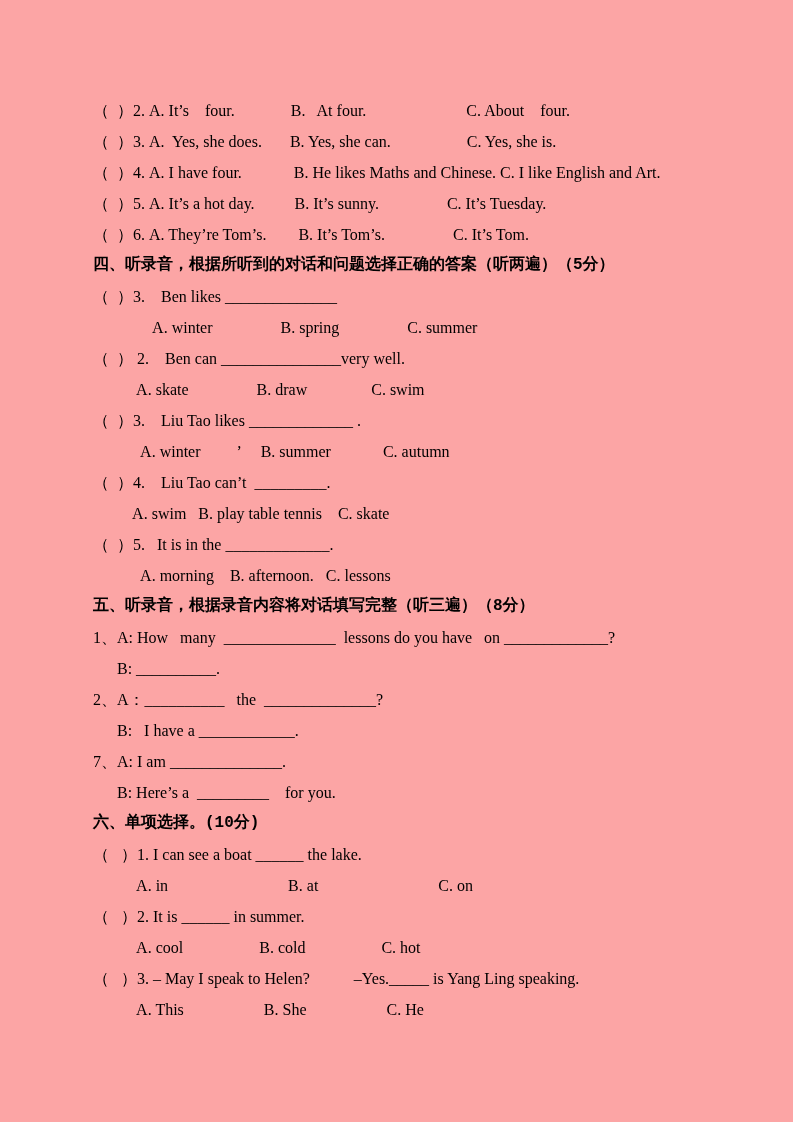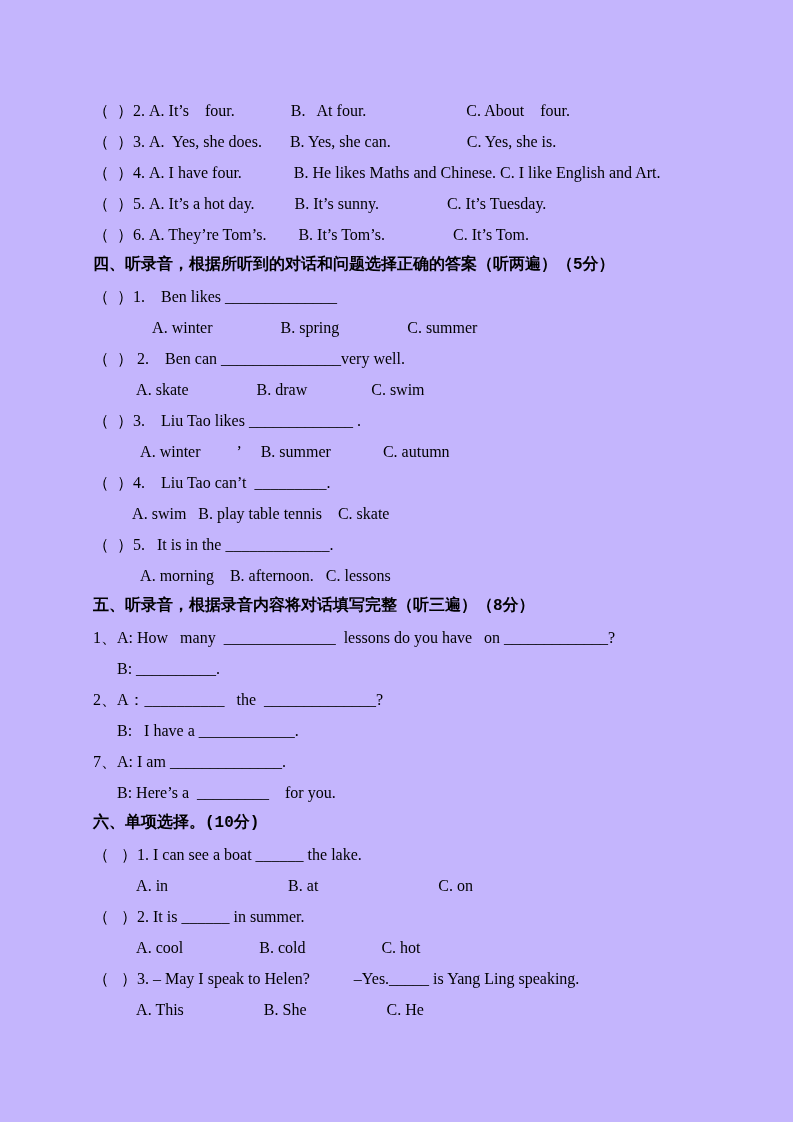--- a/index.html
+++ b/index.html
@@ -2,21 +2,21 @@
 <html><head>
 <meta charset="utf-8">
 <style>
   * { margin: 0; padding: 0; box-sizing: border-box; }
   html, body { background: #ffffff; }
   .page {
     position: relative;
     width: 793px;
     height: 1122px;
     margin: 0 auto;
-    background: #c4b5fd;
+    background: #fca5a5;
     color: #000000;
     font-family: "Liberation Serif", "DejaVu Serif", serif;
     font-size: 16px;
     padding: 95px 30px 0 93px;
     overflow: hidden;
   }
   .line {
     white-space: pre;
     line-height: 31px;
     height: 31px;
@@ -38,21 +38,21 @@
   <div>
     <div class="line">（  ）2. A. It’s    four.              B.   At four.                         C. About    four.</div>
     <div class="line">（  ）3. A.  Yes, she does.       B. Yes, she can.                   C. Yes, she is.</div>
     <div class="line">（  ）4. A. I have four.             B. He likes Maths and Chinese. C. I like English and Art.</div>
     <div class="line">（  ）5. A. It’s a hot day.          B. It’s sunny.                 C. It’s Tuesday.</div>
     <div class="line">（  ）6. A. They’re Tom’s.        B. It’s Tom’s.                 C. It’s Tom.</div>
   </div>
 
   <div>
     <div class="section-header">四、听录音，根据所听到的对话和问题选择正确的答案（听两遍）（5分）</div>
-    <div class="line">（  ）1.    Ben likes ______________</div>
+    <div class="line">（  ）3.    Ben likes ______________</div>
     <div class="line">               A. winter                 B. spring                 C. summer</div>
     <div class="line">（  ） 2.    Ben can _______________very well.</div>
     <div class="line">           A. skate                 B. draw                C. swim</div>
     <div class="line">（  ）3.    Liu Tao likes _____________ .</div>
     <div class="line">            A. winter         ’     B. summer             C. autumn</div>
     <div class="line">（  ）4.    Liu Tao can’t  _________.</div>
     <div class="line">          A. swim   B. play table tennis    C. skate</div>
     <div class="line">（  ）5.   It is in the _____________.</div>
     <div class="line">            A. morning    B. afternoon.   C. lessons</div>
   </div>

